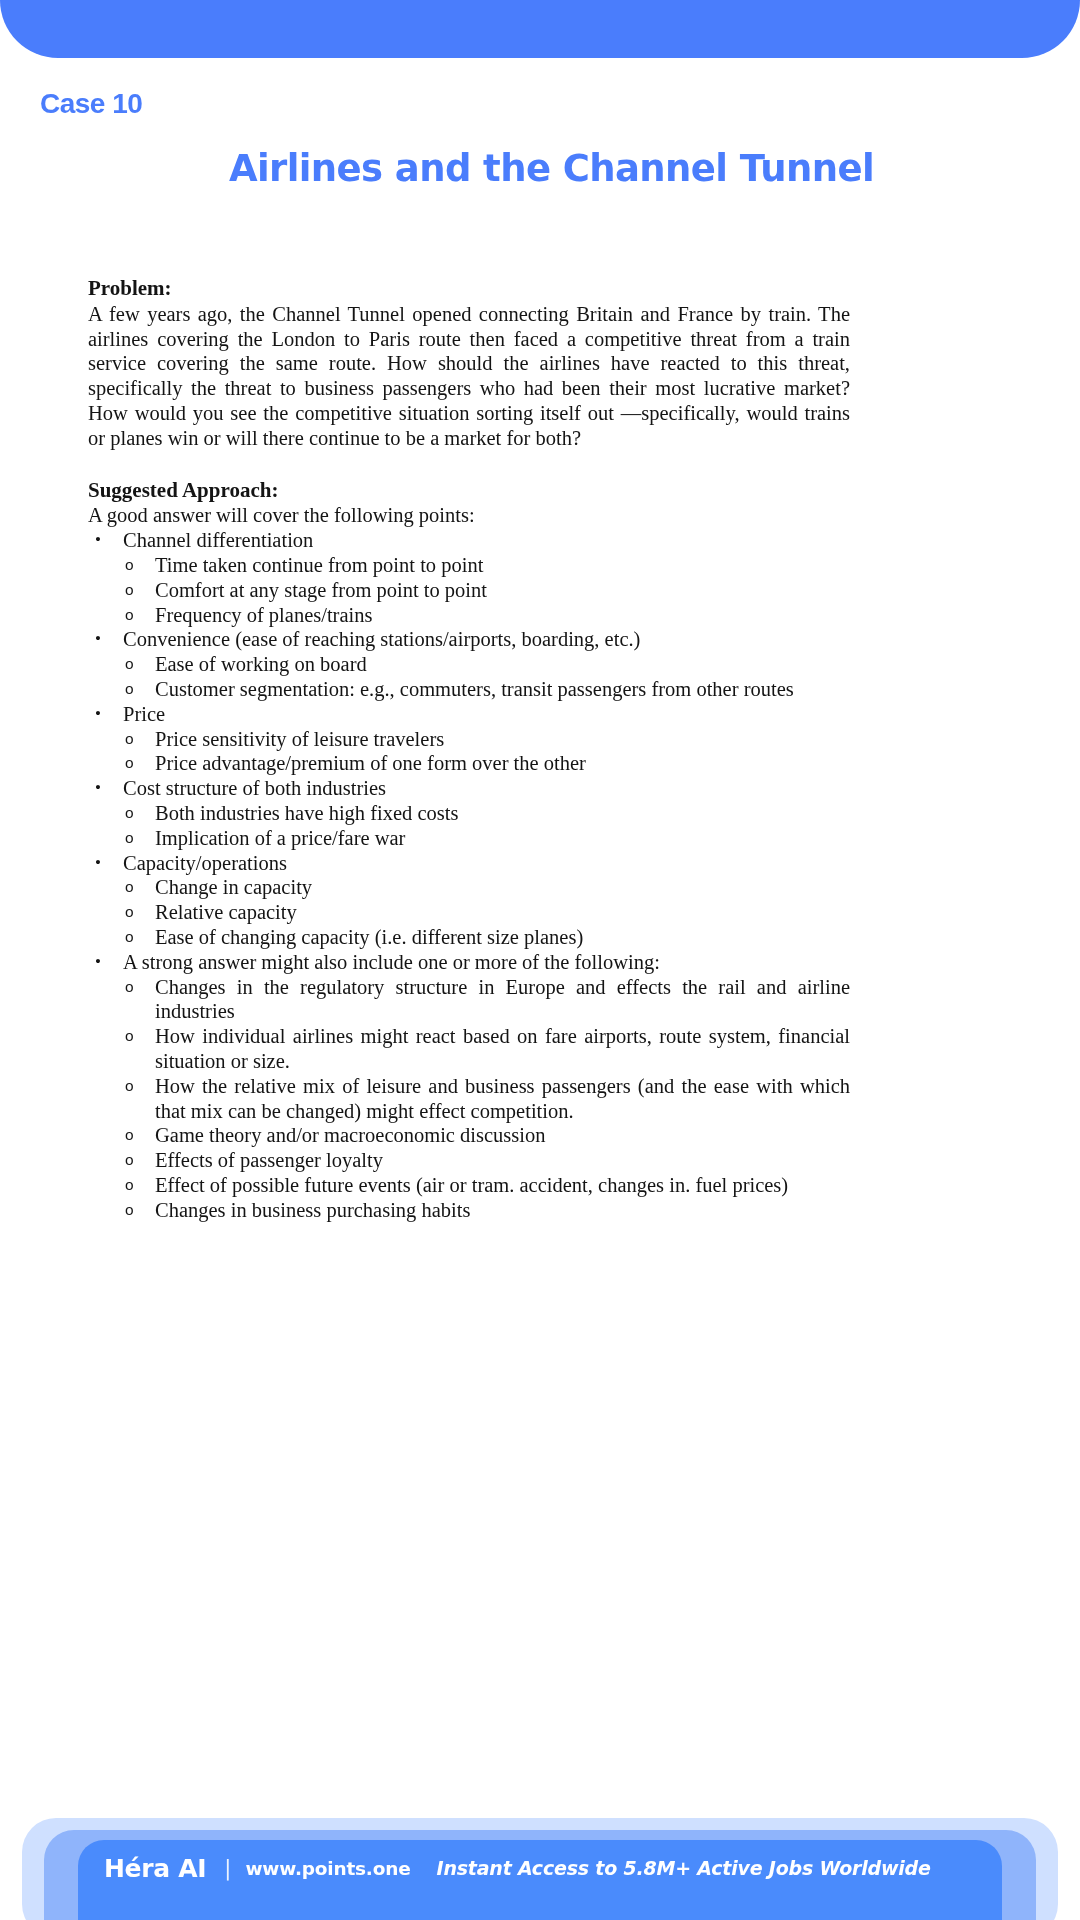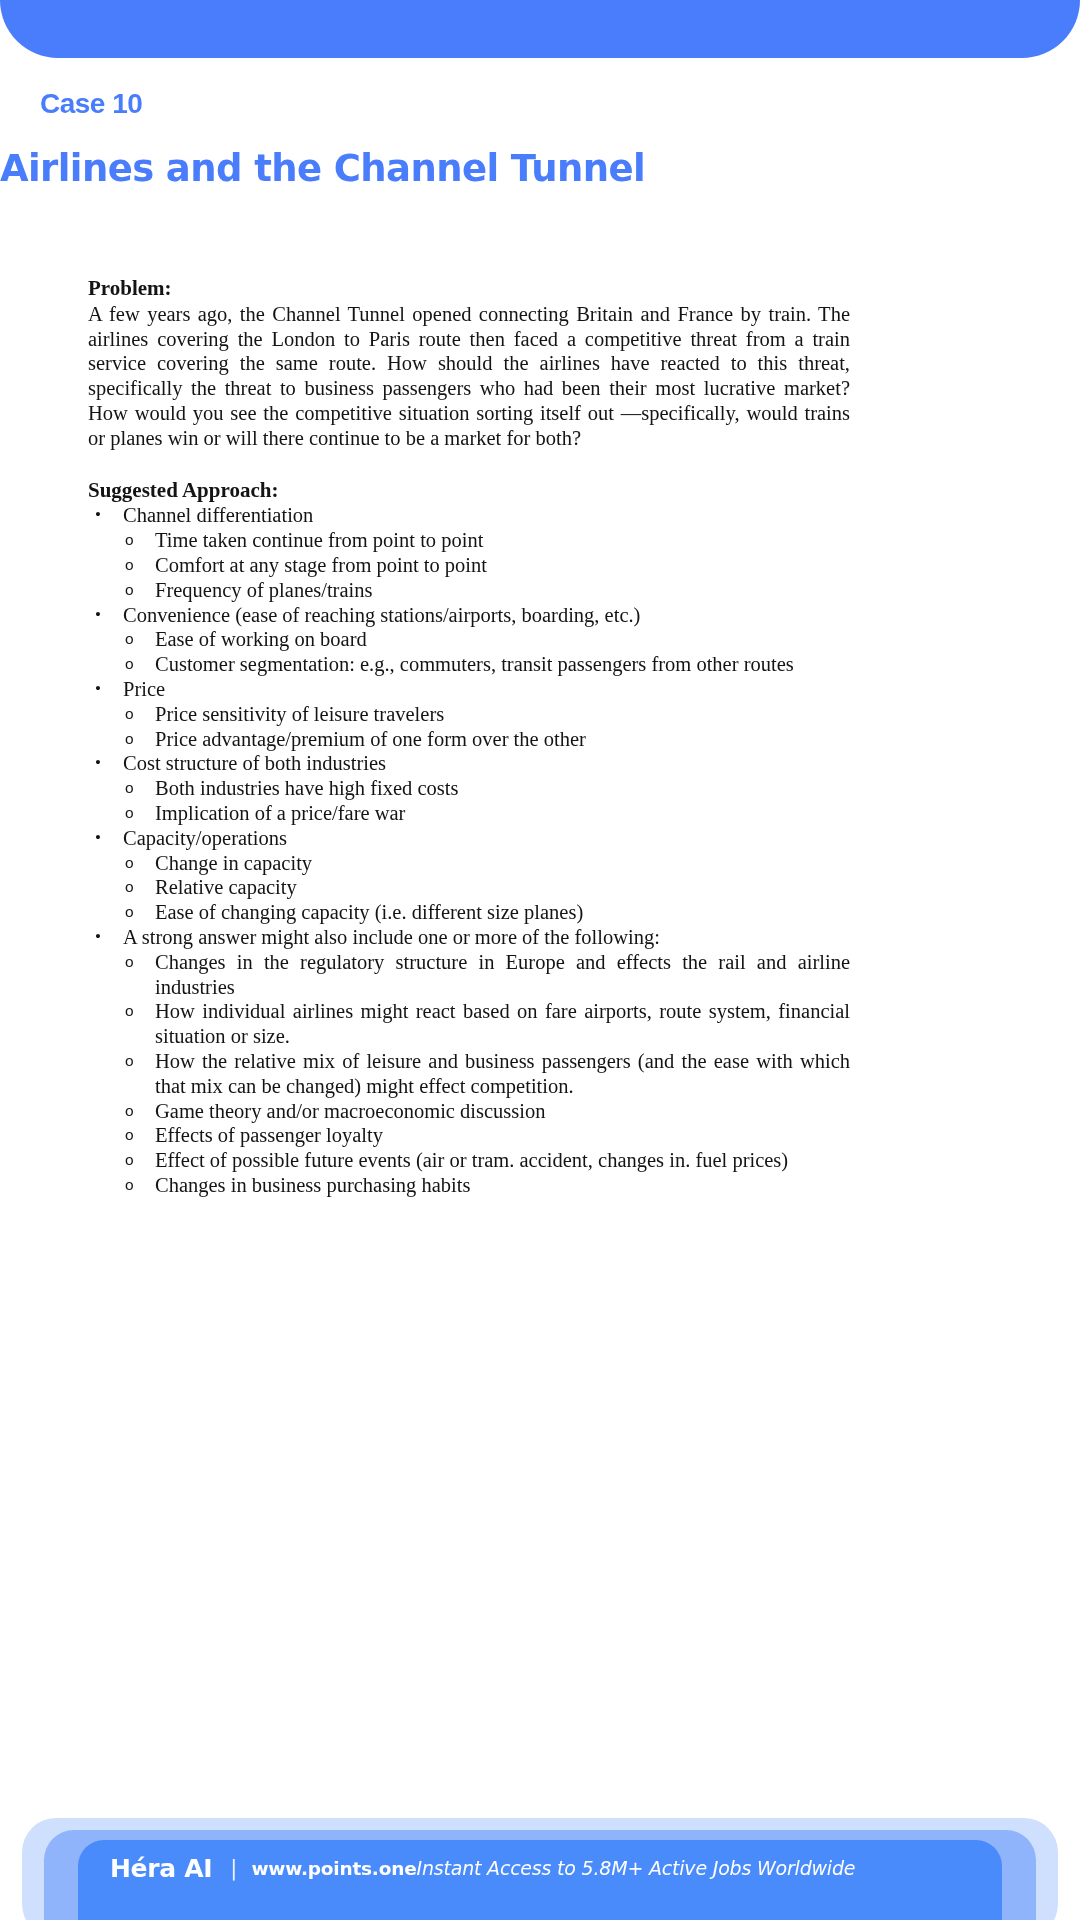--- a/index.html
+++ b/index.html
@@ -39,26 +39,28 @@
     color: #4a7dfc;
     letter-spacing: -0.5px;
   }
 
   
   #title-block {
     position: absolute;
     top: 144px;
     left: 0;
     width: 1080px;
+    text-align: center;
     font-family: "DejaVu Sans", sans-serif;
     font-weight: bold;
     font-size: 37px;
     line-height: 49px;
     color: #4a7dfc;
     letter-spacing: -0.6px;
+    padding-left: 23px;
   }
 
   
   #doc {
     position: absolute;
     top: 276px;
     left: 47px;
     width: 762px;
     color: #141414;
     font-family: "Liberation Serif", serif;
@@ -146,21 +148,21 @@
     position: absolute;
     left: 78px;
     bottom: -40px;
     width: 924px;
     height: 120px;
     background: #4a8bfc;
     border-radius: 26px;
   }
   #footer-content {
     position: absolute;
-    left: 84px;
+    left: 78px;
     bottom: 32px;
     width: 924px;
     height: 40px;
     display: flex;
     align-items: center;
     padding-left: 26px;
     font-family: "DejaVu Sans", sans-serif;
     color: #ffffff;
   }
   #brand-name {
@@ -173,23 +175,24 @@
     font-size: 21px;
     font-weight: normal;
     opacity: 0.9;
   }
   #footer-url {
     font-weight: bold;
     font-size: 18.5px;
     letter-spacing: -0.2px;
   }
   #footer-tagline {
-    font-weight: normal;
+    font-weight: bold;
     font-style: italic;
     font-size: 19px;
+    margin-left: 26px;
     letter-spacing: -0.2px;
   }
 </style>
 </head>
 <body>
 
 <div id="header-bar"></div>
 
 <div id="case-label">Case 10</div>
 
@@ -198,20 +201,21 @@
 </div>
 
 <div id="doc">
 
   <div class="sec-head">Problem:</div>
   <div class="para lastline-left">A few years ago, the Channel Tunnel opened connecting Britain and France by train. The airlines covering the London to Paris route then faced a competitive threat from a train service covering the same route. How should the airlines have reacted to this threat, specifically the threat to business passengers who had been their most lucrative market? How would you see the competitive situation sorting itself out —specifically, would trains or planes win or will there continue to be a market for both?</div>
 
   <div class="gap"></div>
 
   <div class="sec-head">Suggested Approach:</div>
+  <div class="lead">A good answer will cover the following points:</div>
 
   <ul class="lvl1" id="approach-list">
       <li class="b1">
         <span class="bdot">•</span>
         <span class="btxt">Channel differentiation</span>
         <ul class="lvl2">
           <li class="b2">
             <span class="bcirc">o</span>
             <span class="btxt">Time taken continue from point to point</span>
           </li>

